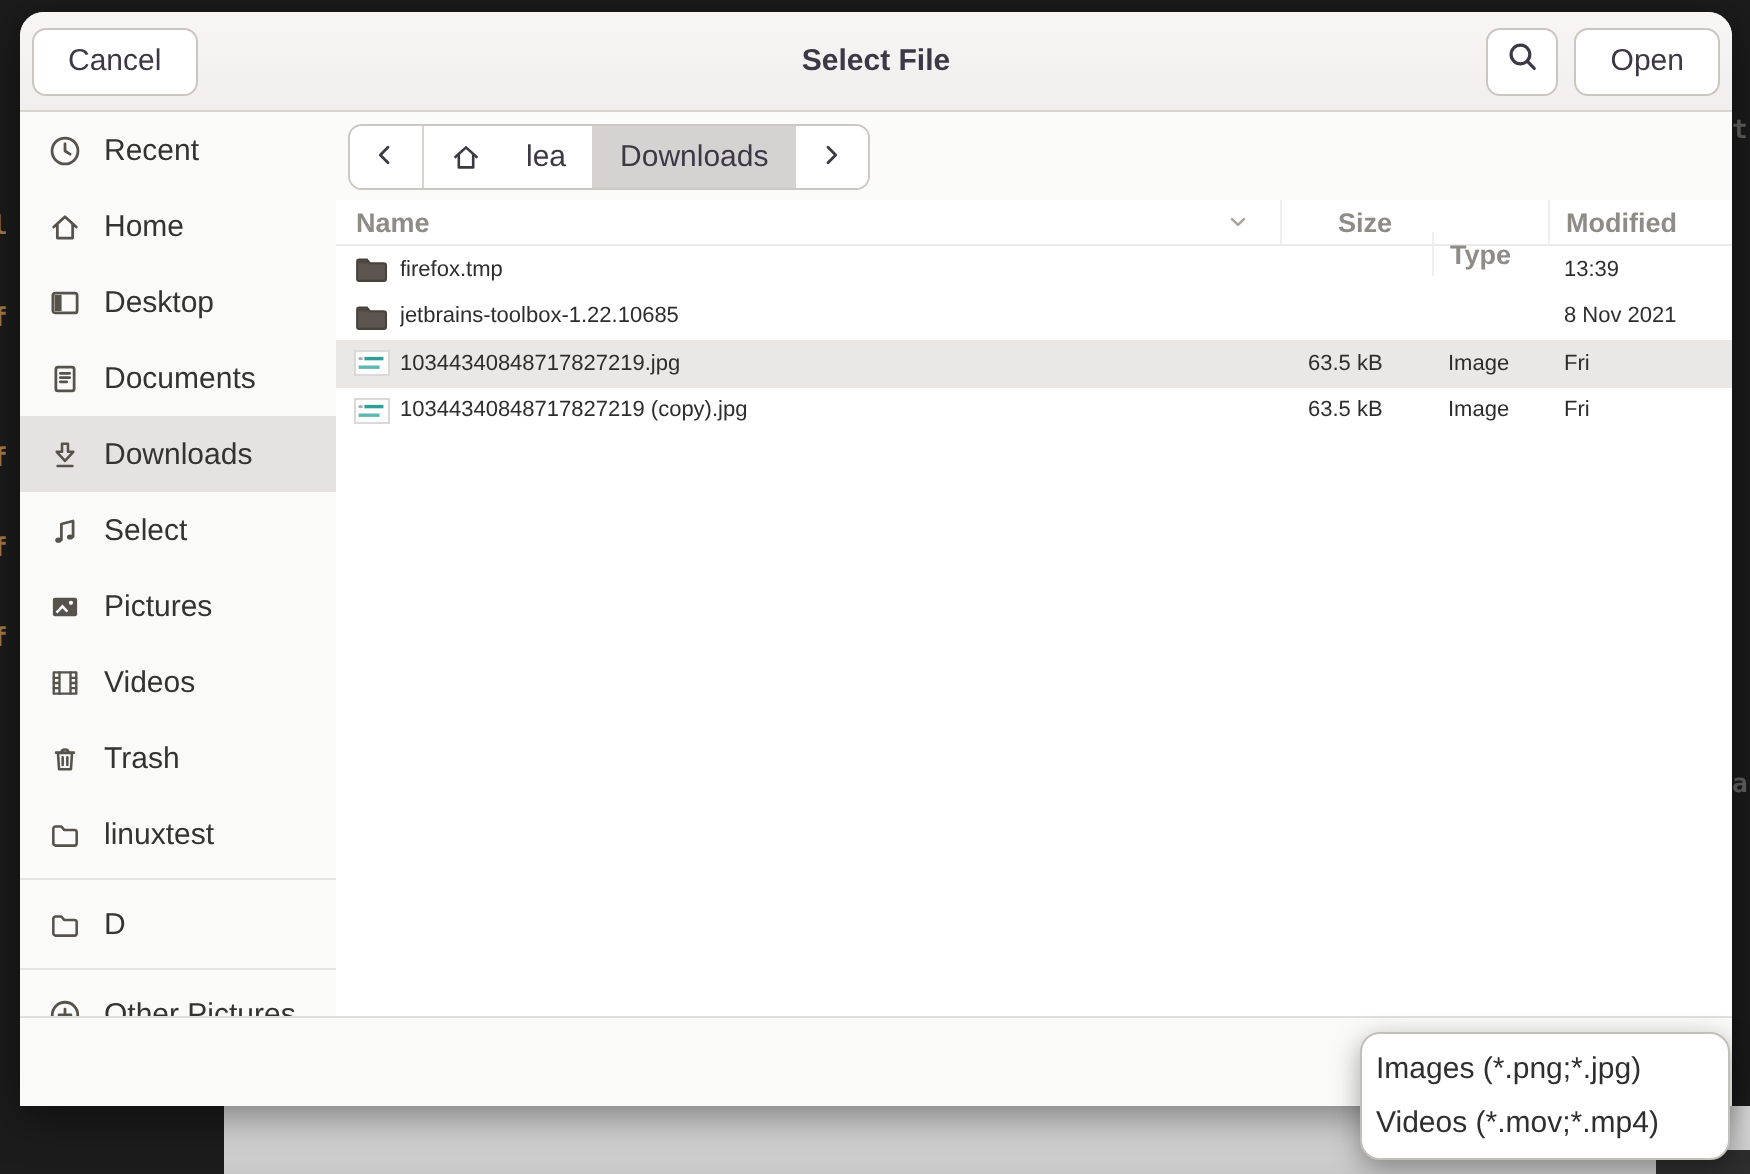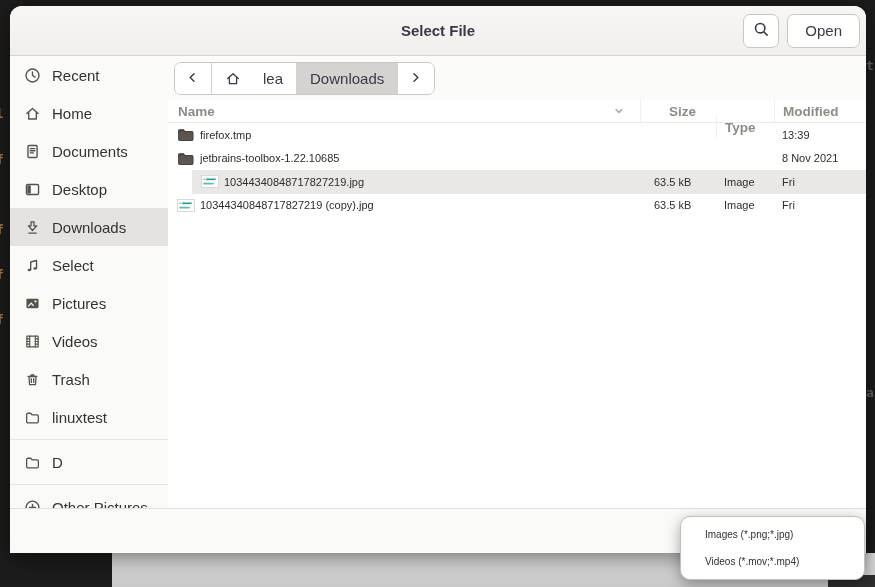--- a/index.html
+++ b/index.html
@@ -53,34 +53,34 @@
   .listhead { height:23px; display:flex; align-items:center; border-bottom:1px solid #ebebeb;
               font-size:13.5px; font-weight:bold; color:#8f8c88; }
   .lh-name { flex:1; padding-left:10px; display:flex; align-items:center; height:100%; }
   .lh-sort { margin-left:auto; margin-right:14px; color:#a5a29e; display:flex; }
   .lh-cell { height:100%; display:flex; align-items:center; border-left:1px solid #f0efee; }
   .lh-size { width:76px; padding-left:28px; }
   .lh-type { width:58px; padding-left:8px;margin-top:32px; }
   .lh-mod  { width:92px; padding-left:8px; }
 
   .filerow { height:23.5px; display:flex; align-items:center; font-size:11px; color:#2d2d2d; cursor:pointer; }
-  .filerow.sel { background:var(--row-sel,#e9e8e7);margin-left:24px; }
+  .filerow.sel { background:var(--row-sel,#e9e8e7); }
   .fi    { width:32px; padding-left:9px; display:flex; align-items:center; flex:none; }
   .fname { flex:1; white-space:nowrap; overflow:hidden; }
   .fsize { width:76px; padding-left:14px; flex:none; }
   .ftype { width:58px; padding-left:8px; flex:none; }
   .fmod  { width:92px; padding-left:8px; flex:none; }
 
   .footer { position:absolute; left:0; bottom:0; right:0; height:45px; background:#fafaf9;
             border-top:1px solid #e1dfdc; }
 
   .popup { position:absolute; left:680px; top:516px; width:185px; background:#fff;
            border:1px solid #c3bfba; border-radius:10px; box-shadow:0 4px 14px rgba(0,0,0,0.35);
            padding:4px 0; z-index:5; }
-  .popup-item { height:27px; display:flex; align-items:center; padding-left:24px; font-size:10px;
+  .popup-item { height:27px; display:flex; align-items:center; padding-left:7px; font-size:15px;
                 color:#2f2f2f; cursor:pointer; white-space:nowrap; }
 </style>
 </head>
 <body>
 
 <div class="canvas">
   <div class="bg-gray"></div>
   <div class="bg-dark-patch"></div>
   <div id="frags">
       <div class="frag left" style="top: 106px;"><span>l</span></div>
@@ -89,20 +89,21 @@
       <div class="frag left" style="top: 267px;"><span>f</span></div>
       <div class="frag left" style="top: 312px;"><span>f</span></div>
       <div class="frag right" style="top: 58px;">t</div>
       <div class="frag right" style="top: 385px;">a</div>
     </div>
 
   <div class="dialog">
 
     <div class="headerbar">
       <div class="title">Select File</div>
+      <div class="btn">Cancel</div>
       <div class="btn iconbtn">
         <span><svg width="17" height="17" viewBox="0 0 16 16" fill="none" stroke="currentColor" stroke-linecap="round" stroke-linejoin="round" stroke-width="1.5">
               <circle cx="6.8" cy="6.8" r="4.4"></circle>
               <path d="M10.1 10.1l3.2 3.2"></path>
             </svg></span>
       </div>
       <div class="btn">Open</div>
     </div>
 
     <div class="sidebar" id="sidebar">
@@ -120,34 +121,34 @@
             <svg width="17" height="17" viewBox="0 0 16 16" fill="none" stroke="currentColor" stroke-linecap="round" stroke-linejoin="round" stroke-width="1.3">
               <path d="M2.7 8 8 3.2 13.3 8"></path>
               <path d="M4.4 6.9v6.3h7.2V6.9"></path>
             </svg>
           </span>
           <span>Home</span>
         </div>
         <div class="side-item">
           <span class="sicon">
             <svg width="17" height="17" viewBox="0 0 16 16" fill="none" stroke="currentColor" stroke-linecap="round" stroke-linejoin="round" stroke-width="1.3">
+              <rect x="2.3" y="3.3" width="11.4" height="9.4" rx="1.2"></rect>
+              <path d="M3.1 4.2v7.6h3.3V4.2z" fill="currentColor" stroke="none"></path>
+            </svg>
+          </span>
+          <span>Desktop</span>
+        </div>
+        <div class="side-item">
+          <span class="sicon">
+            <svg width="17" height="17" viewBox="0 0 16 16" fill="none" stroke="currentColor" stroke-linecap="round" stroke-linejoin="round" stroke-width="1.3">
               <rect x="3.7" y="2.4" width="8.6" height="11.2" rx="1"></rect>
               <path d="M5.8 5.3h4.4M5.8 7.3h4.4M5.8 9.3h3"></path>
             </svg>
           </span>
           <span>Documents</span>
-        </div>
-        <div class="side-item">
-          <span class="sicon">
-            <svg width="17" height="17" viewBox="0 0 16 16" fill="none" stroke="currentColor" stroke-linecap="round" stroke-linejoin="round" stroke-width="1.3">
-              <rect x="2.3" y="3.3" width="11.4" height="9.4" rx="1.2"></rect>
-              <path d="M3.1 4.2v7.6h3.3V4.2z" fill="currentColor" stroke="none"></path>
-            </svg>
-          </span>
-          <span>Desktop</span>
         </div>
         <div class="side-item sel">
           <span class="sicon">
             <svg width="17" height="17" viewBox="0 0 16 16" fill="none" stroke="currentColor" stroke-linecap="round" stroke-linejoin="round" stroke-width="1.2">
               <path d="M6.6 2.7h2.8v3.8h2.5L8 10.8 4.1 6.5h2.5z"></path>
               <path d="M4.5 13.2h7"></path>
             </svg>
           </span>
           <span>Downloads</span>
         </div>

